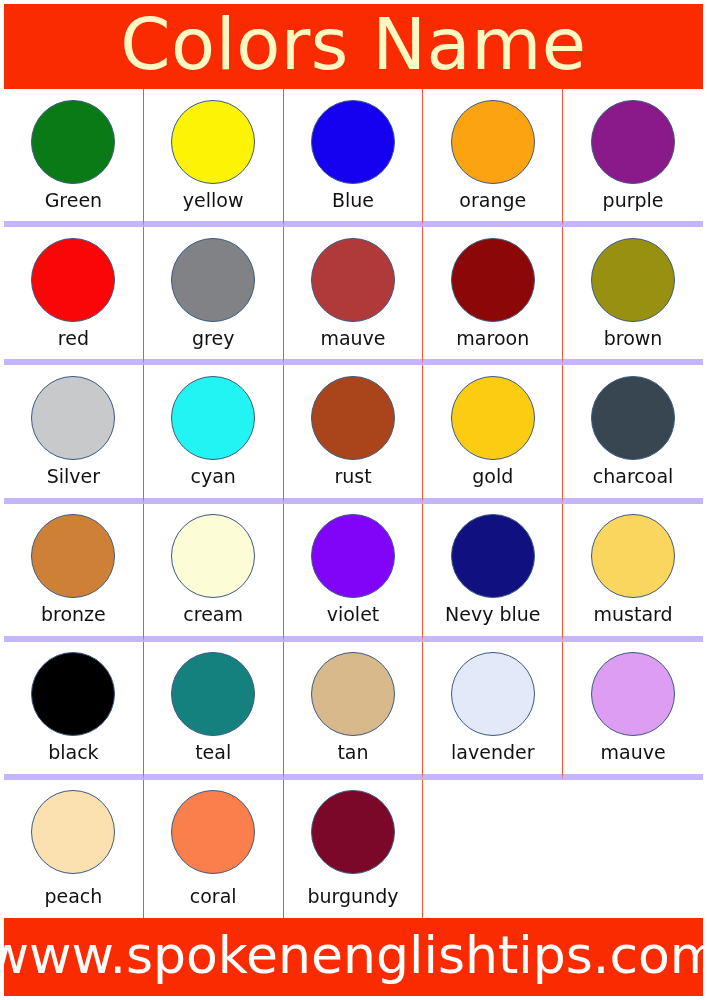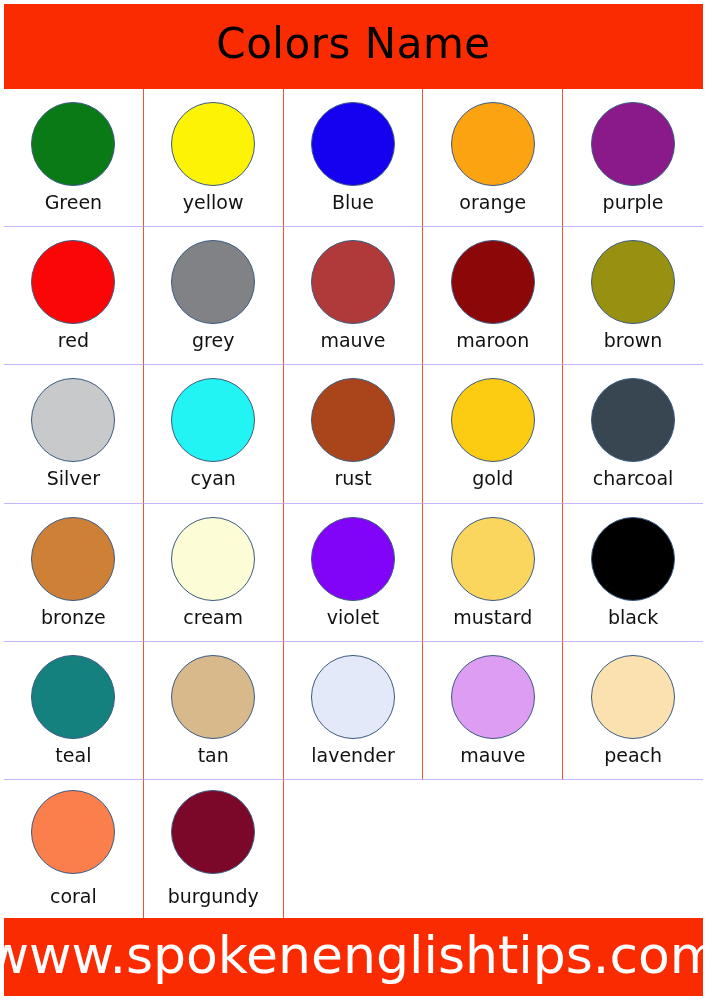--- a/index.html
+++ b/index.html
@@ -29,22 +29,22 @@
     flex: 0 0 auto;
     height: 85px;
     margin: 4px 4px 0 4px;
     background: #fa2b00;
     display: flex;
     align-items: center;
     justify-content: center;
     overflow: hidden;
   }
   .header-title {
-    color: #000000;
-    font-size: 42px;
+    color: #fef9c3;
+    font-size: 72px;
     line-height: 1;
     font-weight: 400;
     letter-spacing: 0.5px;
     white-space: nowrap;
     padding-bottom: 6px;
   }
 
   
   .grid-wrap {
     flex: 1 1 auto;
@@ -61,21 +61,21 @@
     background: #ffffff;
   }
   .cell {
     position: relative;
     display: flex;
     flex-direction: column;
     align-items: center;
     justify-content: center;
     box-sizing: border-box;
     border-right: 1px solid #fb512c;
-    border-bottom: 1px solid #c4b5fd;
+    border-bottom: 6px solid #c4b5fd;
     background: #ffffff;
     overflow: hidden;
   }
   .cell:nth-child(5n) { border-right: none; }
   .cell:nth-child(n+26) { border-bottom: none; gap: 6px; }
 
   .swatch {
     width: 84px;
     height: 84px;
     border-radius: 50%;
@@ -189,20 +189,24 @@
         </div>
         <div class="cell">
           <div class="swatch" style="background: rgb(252, 252, 214); border-color: rgb(59, 90, 130);"></div>
           <div class="cell-label">cream</div>
         </div>
         <div class="cell">
           <div class="swatch" style="background: rgb(130, 4, 248); border-color: rgb(59, 90, 130);"></div>
           <div class="cell-label">violet</div>
         </div>
         <div class="cell">
+          <div class="swatch" style="background: rgb(16, 16, 128); border-color: rgb(59, 90, 130);"></div>
+          <div class="cell-label">Nevy blue</div>
+        </div>
+        <div class="cell">
           <div class="swatch" style="background: rgb(251, 214, 94); border-color: rgb(59, 90, 130);"></div>
           <div class="cell-label">mustard</div>
         </div>
         <div class="cell">
           <div class="swatch" style="background: rgb(0, 0, 0); border-color: rgb(59, 90, 130);"></div>
           <div class="cell-label">black</div>
         </div>
         <div class="cell">
           <div class="swatch" style="background: rgb(20, 129, 127); border-color: rgb(59, 90, 130);"></div>
           <div class="cell-label">teal</div>

